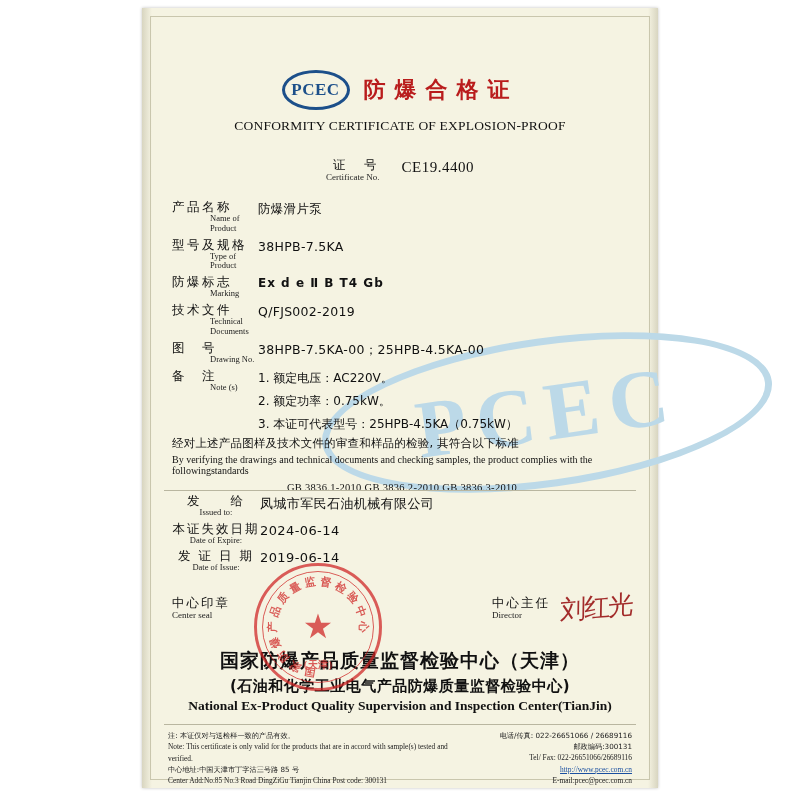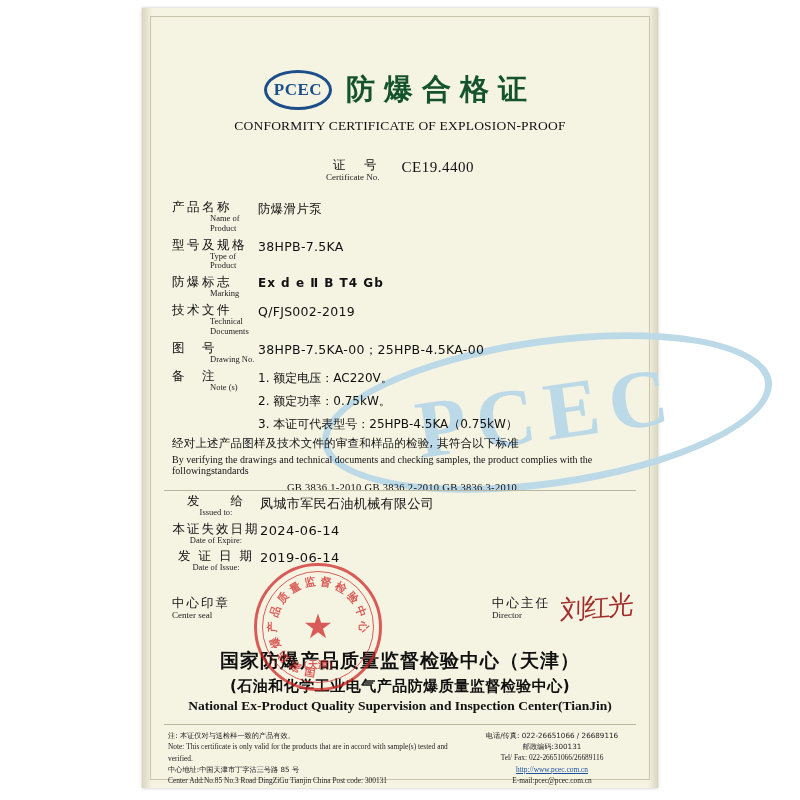--- a/index.html
+++ b/index.html
@@ -100,24 +100,24 @@
     display: flex;
     align-items: center;
     justify-content: center;
     color: #1c4f8a;
     font-size: 17px;
     font-weight: bold;
     letter-spacing: 0.5px;
     font-family: "Liberation Serif", serif;
   }
   .main-title {
-    font-size: 29px;
+    font-size: 22px;
     font-weight: bold;
     letter-spacing: 9px;
-    color: #14532d;
+    color: #b91c1c;
     font-family: Liberation Serif, serif;
   }
   .sub-title {
     margin-top: 8px;
     font-size: 13.5px;
     color: #111;
     letter-spacing: 0.2px;
     font-family: "Liberation Serif", serif;
   }
 
@@ -427,21 +427,21 @@
   .fineprint {
     position: absolute;
     left: 26px;
     top: 722px;
     width: 464px;
     display: flex;
     justify-content: space-between;
     align-items: flex-start;
   }
   .fp-left { width: 300px; }
-  .fp-right { width: 160px; text-align: center; }
+  .fp-right { width: 160px; text-align: right; }
   .fp-line {
     font-size: 7.2px;
     color: #222;
     line-height: 1.55;
     font-family: "DejaVu Sans", sans-serif;
   }
   .fp-line.en {
     font-family: "Liberation Serif", serif;
     font-size: 7.4px;
   }

